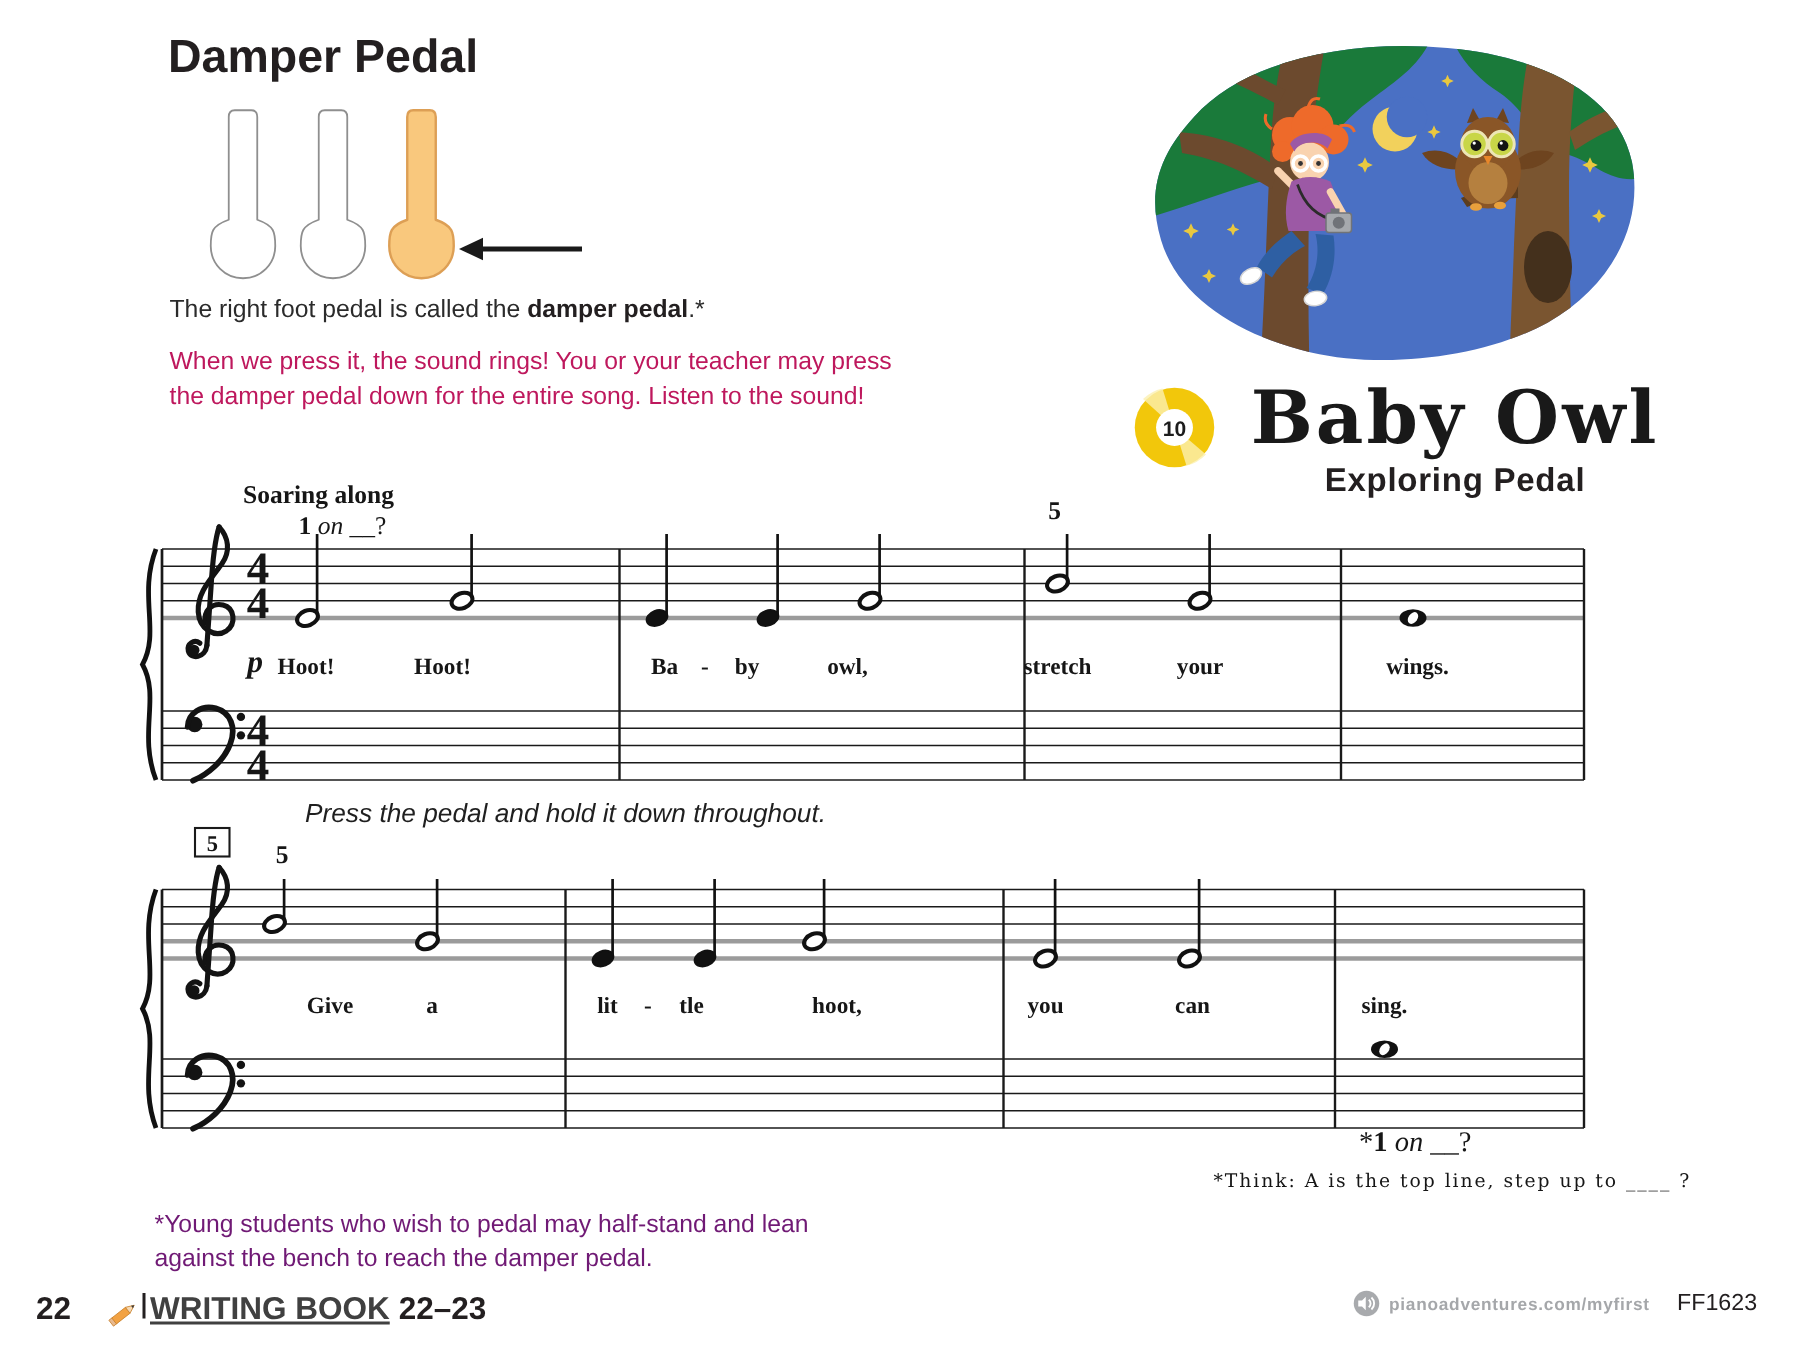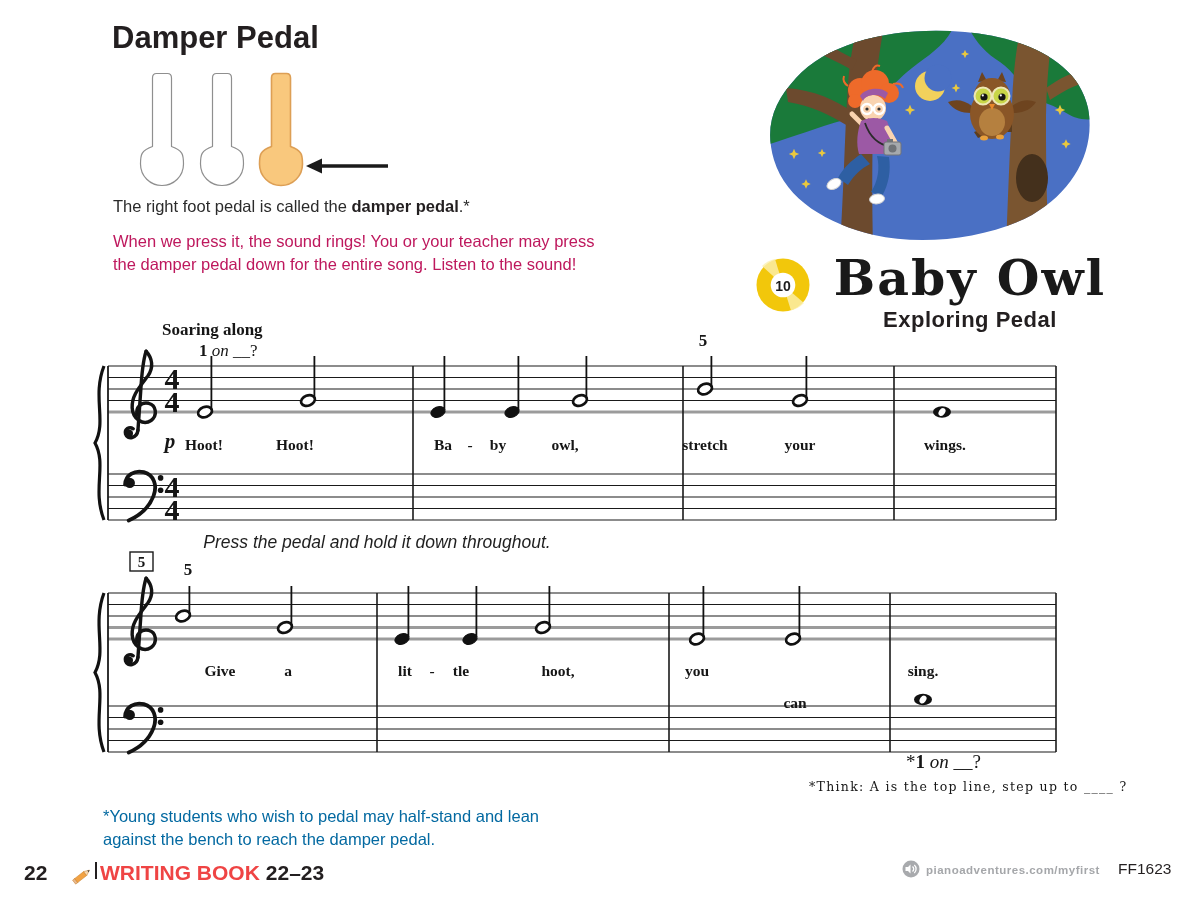--- a/index.html
+++ b/index.html
@@ -27,25 +27,25 @@
   .inst{font:italic 400 17.5px "Liberation Sans",sans-serif;color:#1f1f1f;}
   .starq{font:400 19px "Liberation Serif",serif;}
   .think{font:400 12.5px "DejaVu Serif",serif;letter-spacing:1.3px;}
   .lbl .b{font-weight:700;font-style:normal;}
   .lbl .i{font-style:italic;}
   
   .ts{font:700 30px "Liberation Serif",serif;fill:#161616;}
   .mb{font:700 15px "Liberation Serif",serif;fill:#161616;}
   .badge-num{font:700 14px "Liberation Sans",sans-serif;fill:#1c1c1c;}
   
-  #footnote{left:103px;top:805px;font-size:16.5px;line-height:22.5px;color:#0369a1;}
+  #footnote{left:103px;top:805px;font-size:16.5px;line-height:22.5px;color:#701a75;}
   .footer-text{font-size:21px;font-weight:700;}
   #page-number{left:24px;top:861px;}
   #book-ref{left:100px;top:861px;display:flex;gap:6px;}
-  #book-ref .red{color:#ef4444;}
+  #book-ref .red{color:#404040;text-decoration:underline;}
   #site-label{left:926px;top:864px;font-size:11.5px;letter-spacing:.5px;color:#A5A7AA;font-weight:700;}
   #catalog{left:1118px;top:860px;font-size:15.5px;color:#231f20;}
   #footer-divider{left:95px;top:862px;width:2px;height:17px;background:#231f20;}
   svg{display:block;}
 </style>
 </head>
 <body>
 
 <h1 class="abs" id="lesson-title" style="margin:0;">Damper Pedal</h1>
 
@@ -344,16 +344,16 @@
 <div class="lbl lyric c" style="left: 925px; top: 436px; margin-left: 20px;"><span>wings.</span></div>
 <div class="lbl inst c" style="left: 377px; top: 532px; text-align: right;"><span>Press the pedal and hold it down throughout.</span></div>
 <div class="lbl finger c" style="left: 188px; top: 560px;"><span>5</span></div>
 <div class="lbl lyric c" style="left: 184px; top: 662px; margin-left: 36px;"><span>Give</span></div>
 <div class="lbl lyric c" style="left: 288px; top: 662px;"><span>a</span></div>
 <div class="lbl lyric c" style="left: 405px; top: 662px;"><span>lit</span></div>
 <div class="lbl lyric c" style="left: 432px; top: 662px;"><span>-</span></div>
 <div class="lbl lyric c" style="left: 461px; top: 662px;"><span>tle</span></div>
 <div class="lbl lyric c" style="left: 558px; top: 662px;"><span>hoot,</span></div>
 <div class="lbl lyric c" style="left: 697px; top: 662px;"><span>you</span></div>
-<div class="lbl lyric c" style="left: 795px; top: 694px;"><span>can</span></div>
+<div class="lbl lyric c" style="left: 795px; top: 662px;"><span>can</span></div>
 <div class="lbl lyric c" style="left: 923px; top: 662px;"><span>sing.</span></div>
 <div class="lbl starq" style="left: 906px; top: 751px;"><span>*</span><span class="b">1 </span><span class="i">on</span><span> __?</span></div>
 <div class="lbl think" style="left: 809px; top: 779px;"><span>*Think: A is the top line, step up to ____ ?</span></div>
 
 </body></html>

